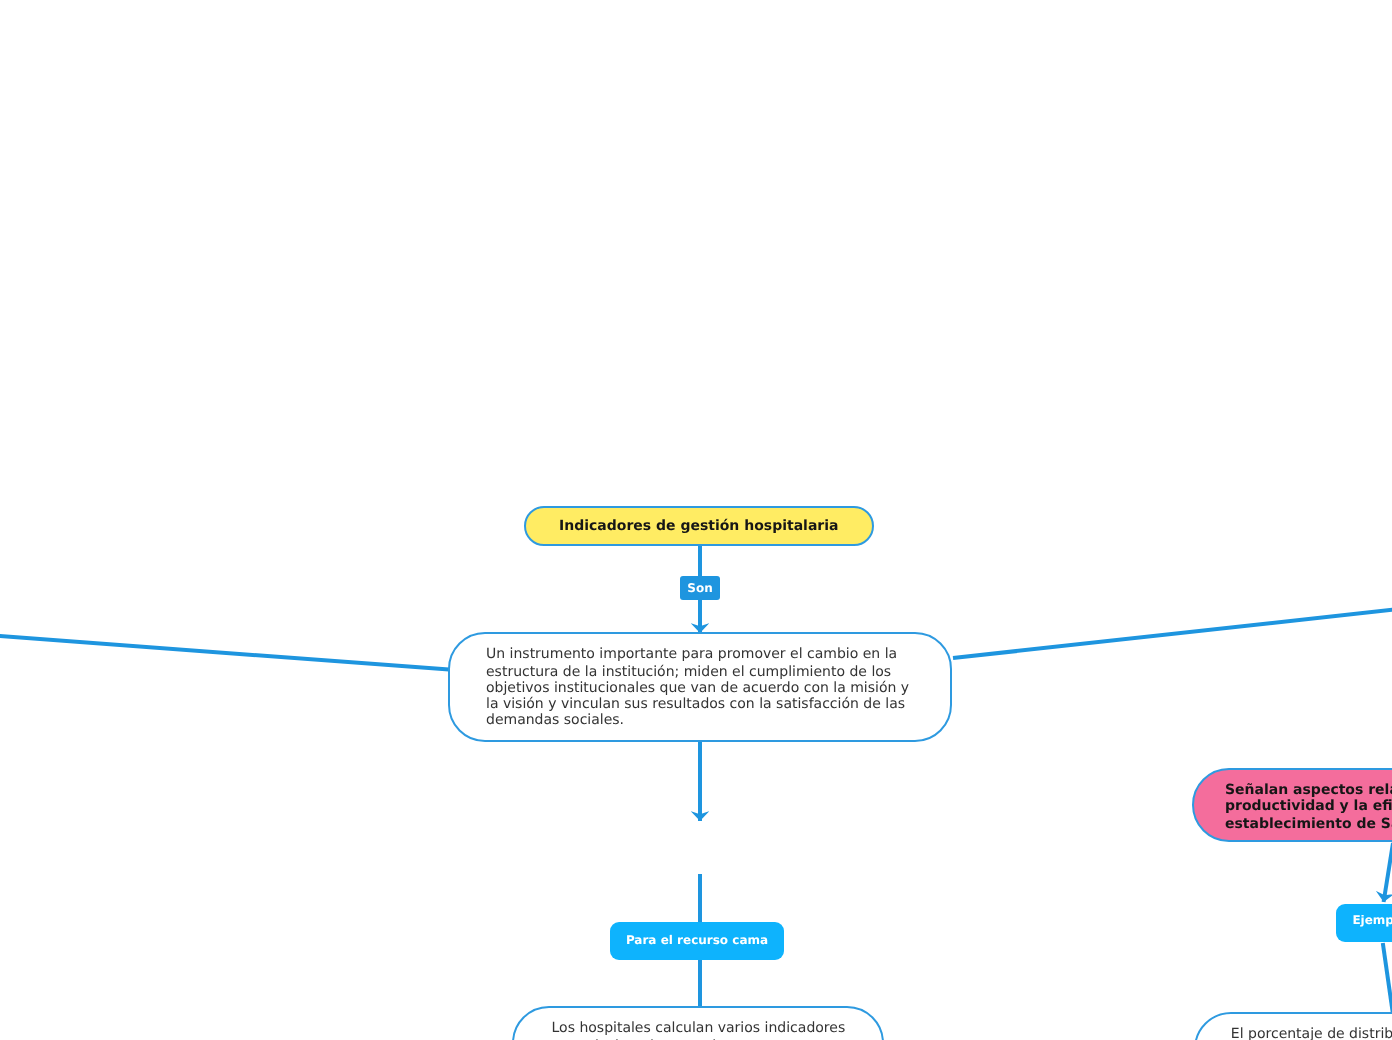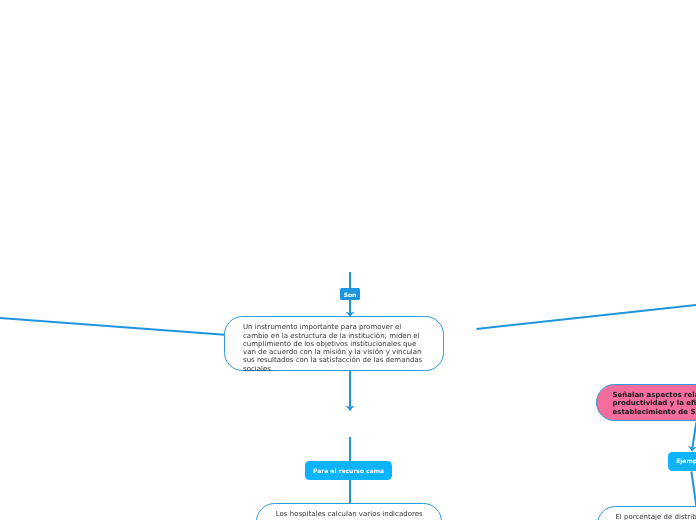--- a/index.html
+++ b/index.html
@@ -30,22 +30,25 @@
     </defs>
     <path d="M350,272 L350,316.5" stroke="#1e95df" stroke-width="2" fill="none" marker-end="url(#ah)"></path>
     <path d="M350,371 L350,410.5" stroke="#1e95df" stroke-width="2" fill="none" marker-end="url(#ah)"></path>
     <path d="M350,437 L350,504" stroke="#1e95df" stroke-width="2" fill="none"></path>
     <path d="M224.5,334.8 L-2,317.85" stroke="#1e95df" stroke-width="2" fill="none"></path>
     <path d="M476.5,329 L698,304.7" stroke="#1e95df" stroke-width="2" fill="none"></path>
     <path d="M696.5,421.5 L691.8,451" stroke="#1e95df" stroke-width="2" fill="none" marker-end="url(#ah)"></path>
     <path d="M691.4,471.5 L696.4,506.5" stroke="#1e95df" stroke-width="2" fill="none"></path>
   </svg>
 
+  <div class="node pill" style="left:261.6px;top:252.5px;width:175.6px;height:20.3px;background:#ffec63;justify-content:center;padding-top:1px;">
+    <span class="ttxt" style="font-weight:bold;font-size:7px;color:#161616;line-height:8.6px;">Indicadores de gestión hospitalaria</span>
+  </div>
 
-  <div class="node rbox" style="left:224px;top:316px;width:220px;height:55px;padding:6.3px 18px;">
+  <div class="node rbox" style="left:224px;top:316px;width:252px;height:55px;padding:6.3px 18px;">
     <span class="ttxt" style="font-size:7px;color:#333333;line-height:8.3px;">Un instrumento importante para promover el cambio en la estructura de la institución; miden el cumplimiento de los objetivos institucionales que van de acuerdo con la misión y la visión y vinculan sus resultados con la satisfacción de las demandas sociales.</span>
   </div>
 
 
   <div class="node rbox" style="left:256.4px;top:503.1px;width:185.6px;height:42px;padding:6.1px 11px;text-align:center;">
     <span class="ttxt" style="font-size:7px;color:#333333;line-height:8.6px;">Los hospitales calculan varios indicadores relacionados con el recurso cama</span>
   </div>
 
   <div class="node pill" style="left:595.5px;top:384.2px;width:194px;height:36.8px;background:#f46d9c;padding:2px 16px 0 16px;">
     <span class="ttxt" style="font-weight:bold;font-size:7px;color:#161616;line-height:8.4px;">Señalan aspectos relacionados con la productividad y la eficiencia de los establecimiento de Salud</span>

